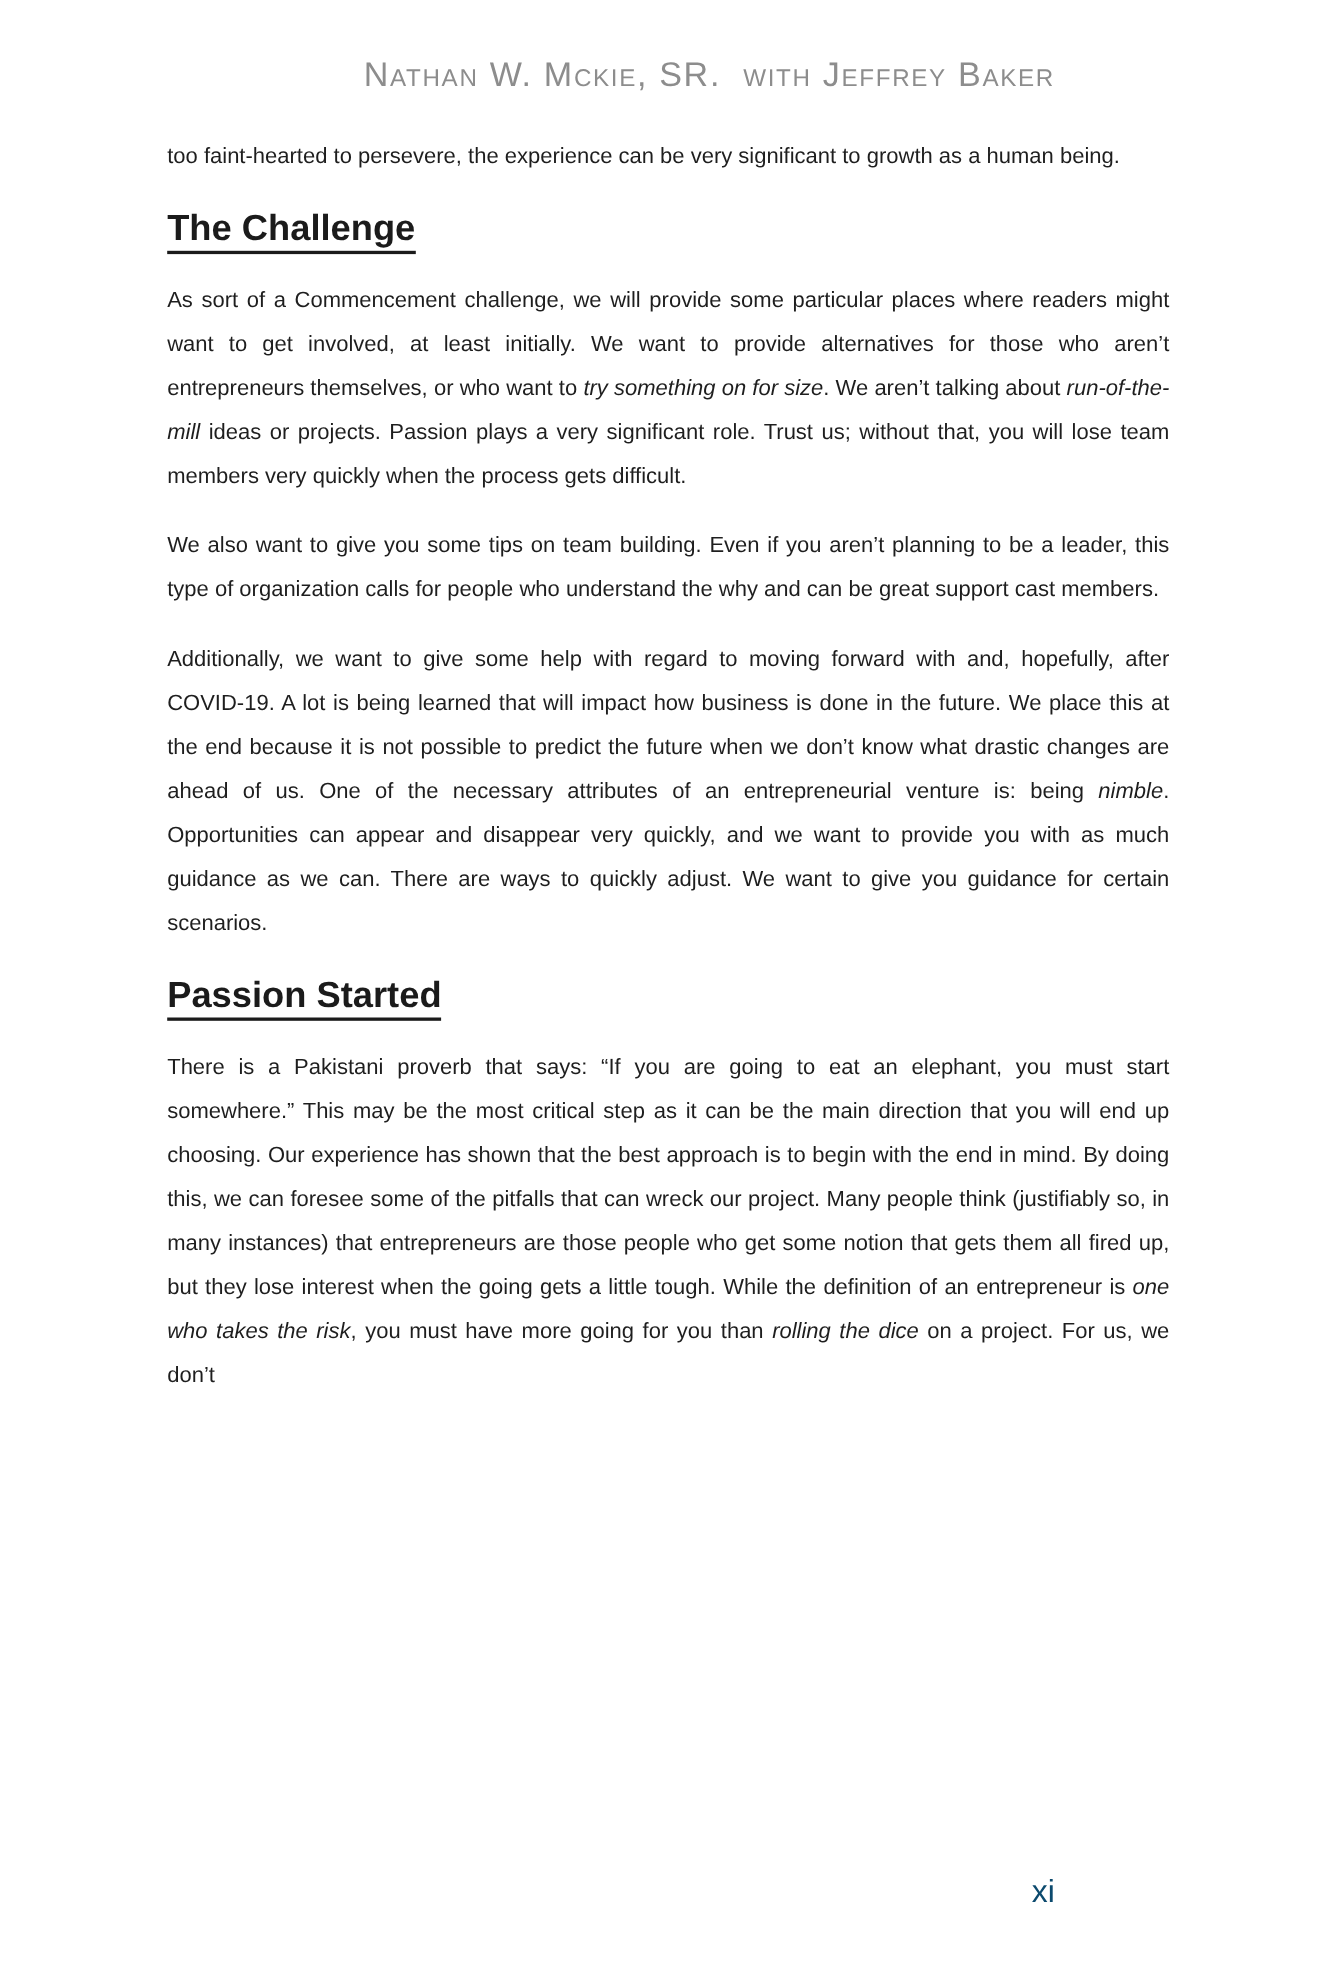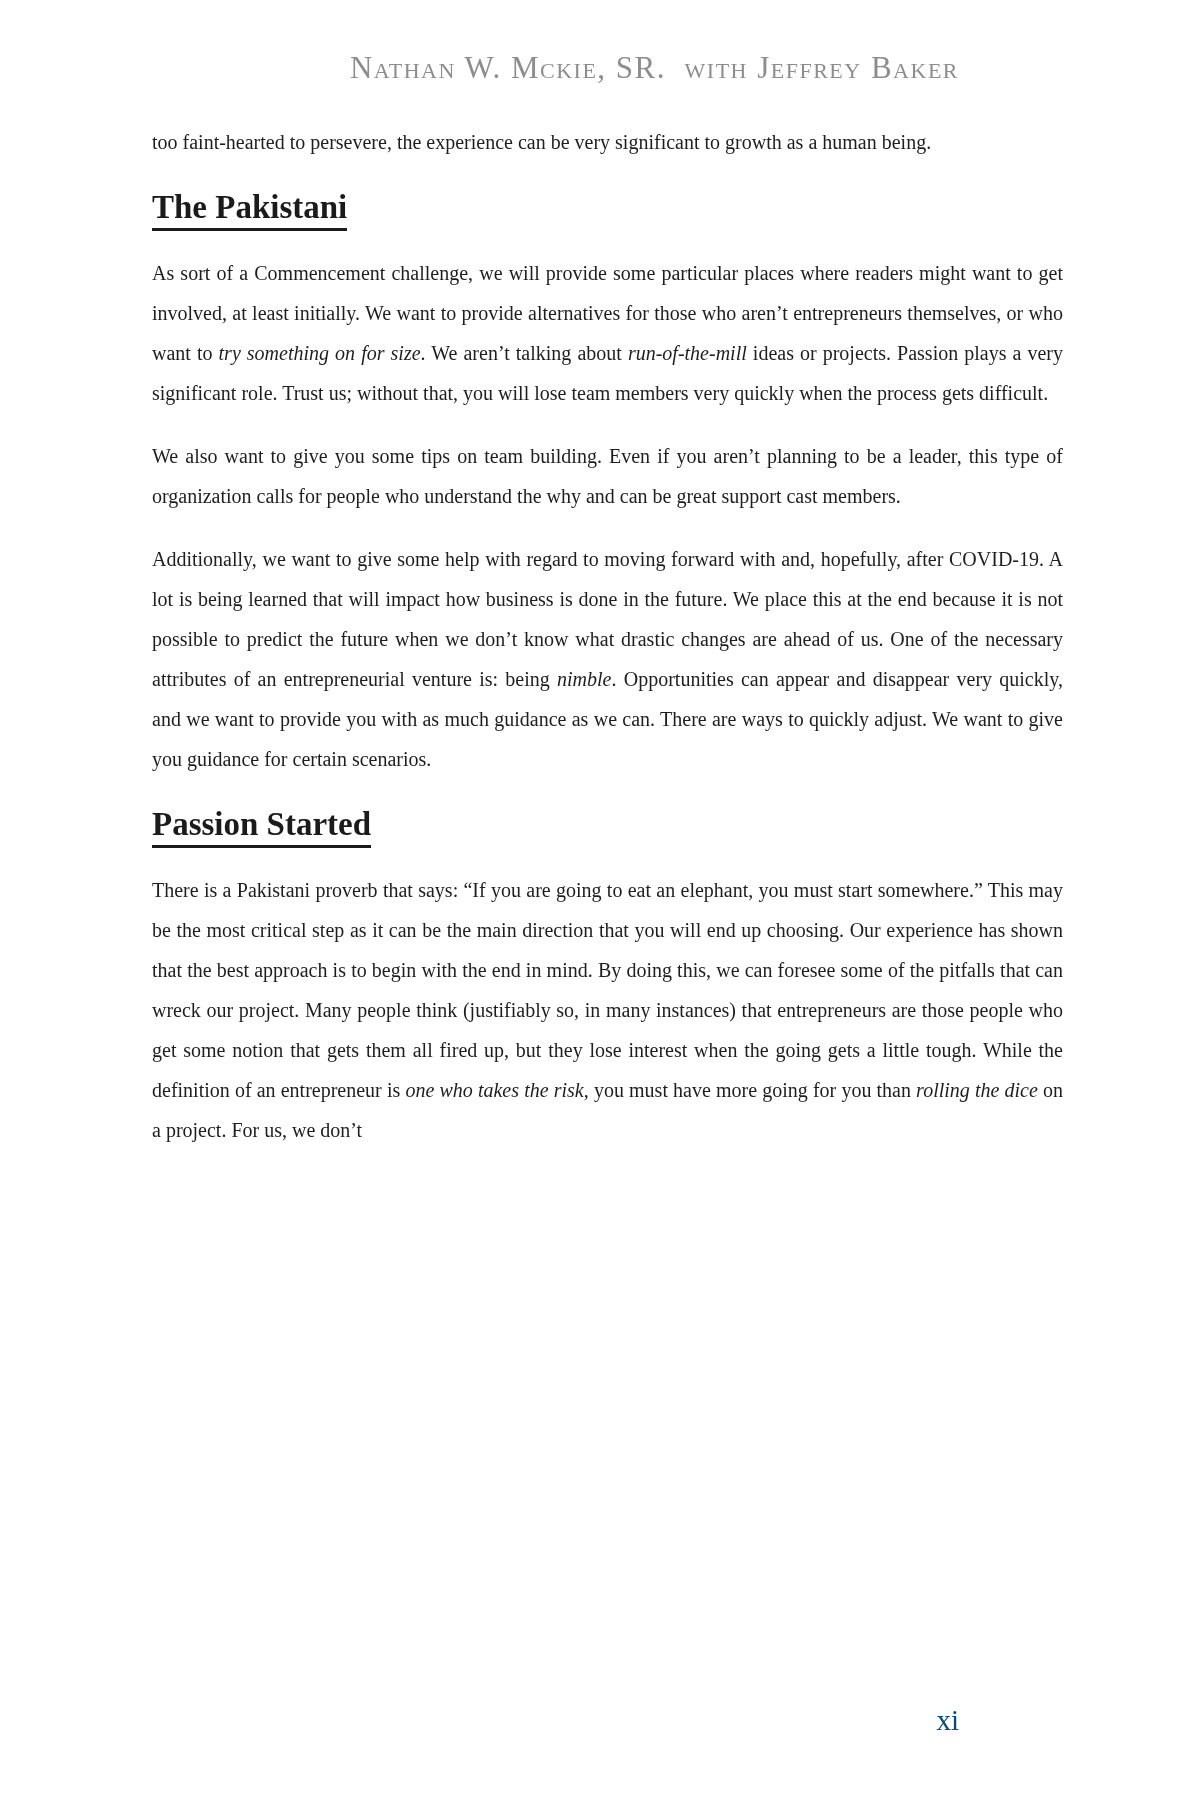--- a/index.html
+++ b/index.html
@@ -5,21 +5,21 @@
   html, body {
     margin: 0;
     padding: 0;
     background: #ffffff;
   }
   .page {
     position: relative;
     width: 1096px;
     height: 1800px;
     background: #ffffff;
-    font-family: Liberation Serif, serif;
+    font-family: Liberation Sans, sans-serif;
     color: #1e1e1e;
     overflow: hidden;
   }
   .running-header {
     position: absolute;
     top: 50px;
     left: 152px;
     right: 137px;
     text-align: right;
     font-variant: small-caps;
@@ -64,21 +64,21 @@
   }
 </style>
 </head>
 <body>
 
 <div class="page">
   <div class="running-header">Nathan W. Mckie, SR.  with Jeffrey Baker</div>
 
   <main class="page-body">
       <p class="body-paragraph"><span>too faint-hearted to persevere, the experience can be very significant to growth as a human being.</span></p>
-      <h2 class="section-heading"><span class="heading-text">The Pakistani</span></h2>
+      <h2 class="section-heading"><span class="heading-text">The Challenge</span></h2>
       <p class="body-paragraph"><span>As sort of a Commencement challenge, we will provide some particular places where readers might want to get involved, at least initially. We want to provide alternatives for those who aren’t entrepreneurs themselves, or who want to </span><em>try something on for size</em><span>. We aren’t talking about </span><em>run-of-the-mill</em><span> ideas or projects. Passion plays a very significant role. Trust us; without that, you will lose team members very quickly when the process gets difficult.</span></p>
       <p class="body-paragraph"><span>We also want to give you some tips on team building. Even if you aren’t planning to be a leader, this type of organization calls for people who understand the why and can be great support cast members.</span></p>
       <p class="body-paragraph"><span>Additionally, we want to give some help with regard to moving forward with and, hopefully, after COVID-19. A lot is being learned that will impact how business is done in the future. We place this at the end because it is not possible to predict the future when we don’t know what drastic changes are ahead of us. One of the necessary attributes of an entrepreneurial venture is: being </span><em>nimble</em><span>. Opportunities can appear and disappear very quickly, and we want to provide you with as much guidance as we can. There are ways to quickly adjust. We want to give you guidance for certain scenarios.</span></p>
       <h2 class="section-heading"><span class="heading-text">Passion Started</span></h2>
       <p class="body-paragraph"><span>There is a Pakistani proverb that says: “If you are going to eat an elephant, you must start somewhere.” This may be the most critical step as it can be the main direction that you will end up choosing. Our experience has shown that the best approach is to begin with the end in mind. By doing this, we can foresee some of the pitfalls that can wreck our project. Many people think (justifiably so, in many instances) that entrepreneurs are those people who get some notion that gets them all fired up, but they lose interest when the going gets a little tough. While the definition of an entrepreneur is </span><em>one who takes the risk</em><span>, you must have more going for you than </span><em>rolling the dice</em><span> on a project. For us, we don’t</span></p>
     </main>
 
   <div class="page-number">xi</div>
 </div>
 

